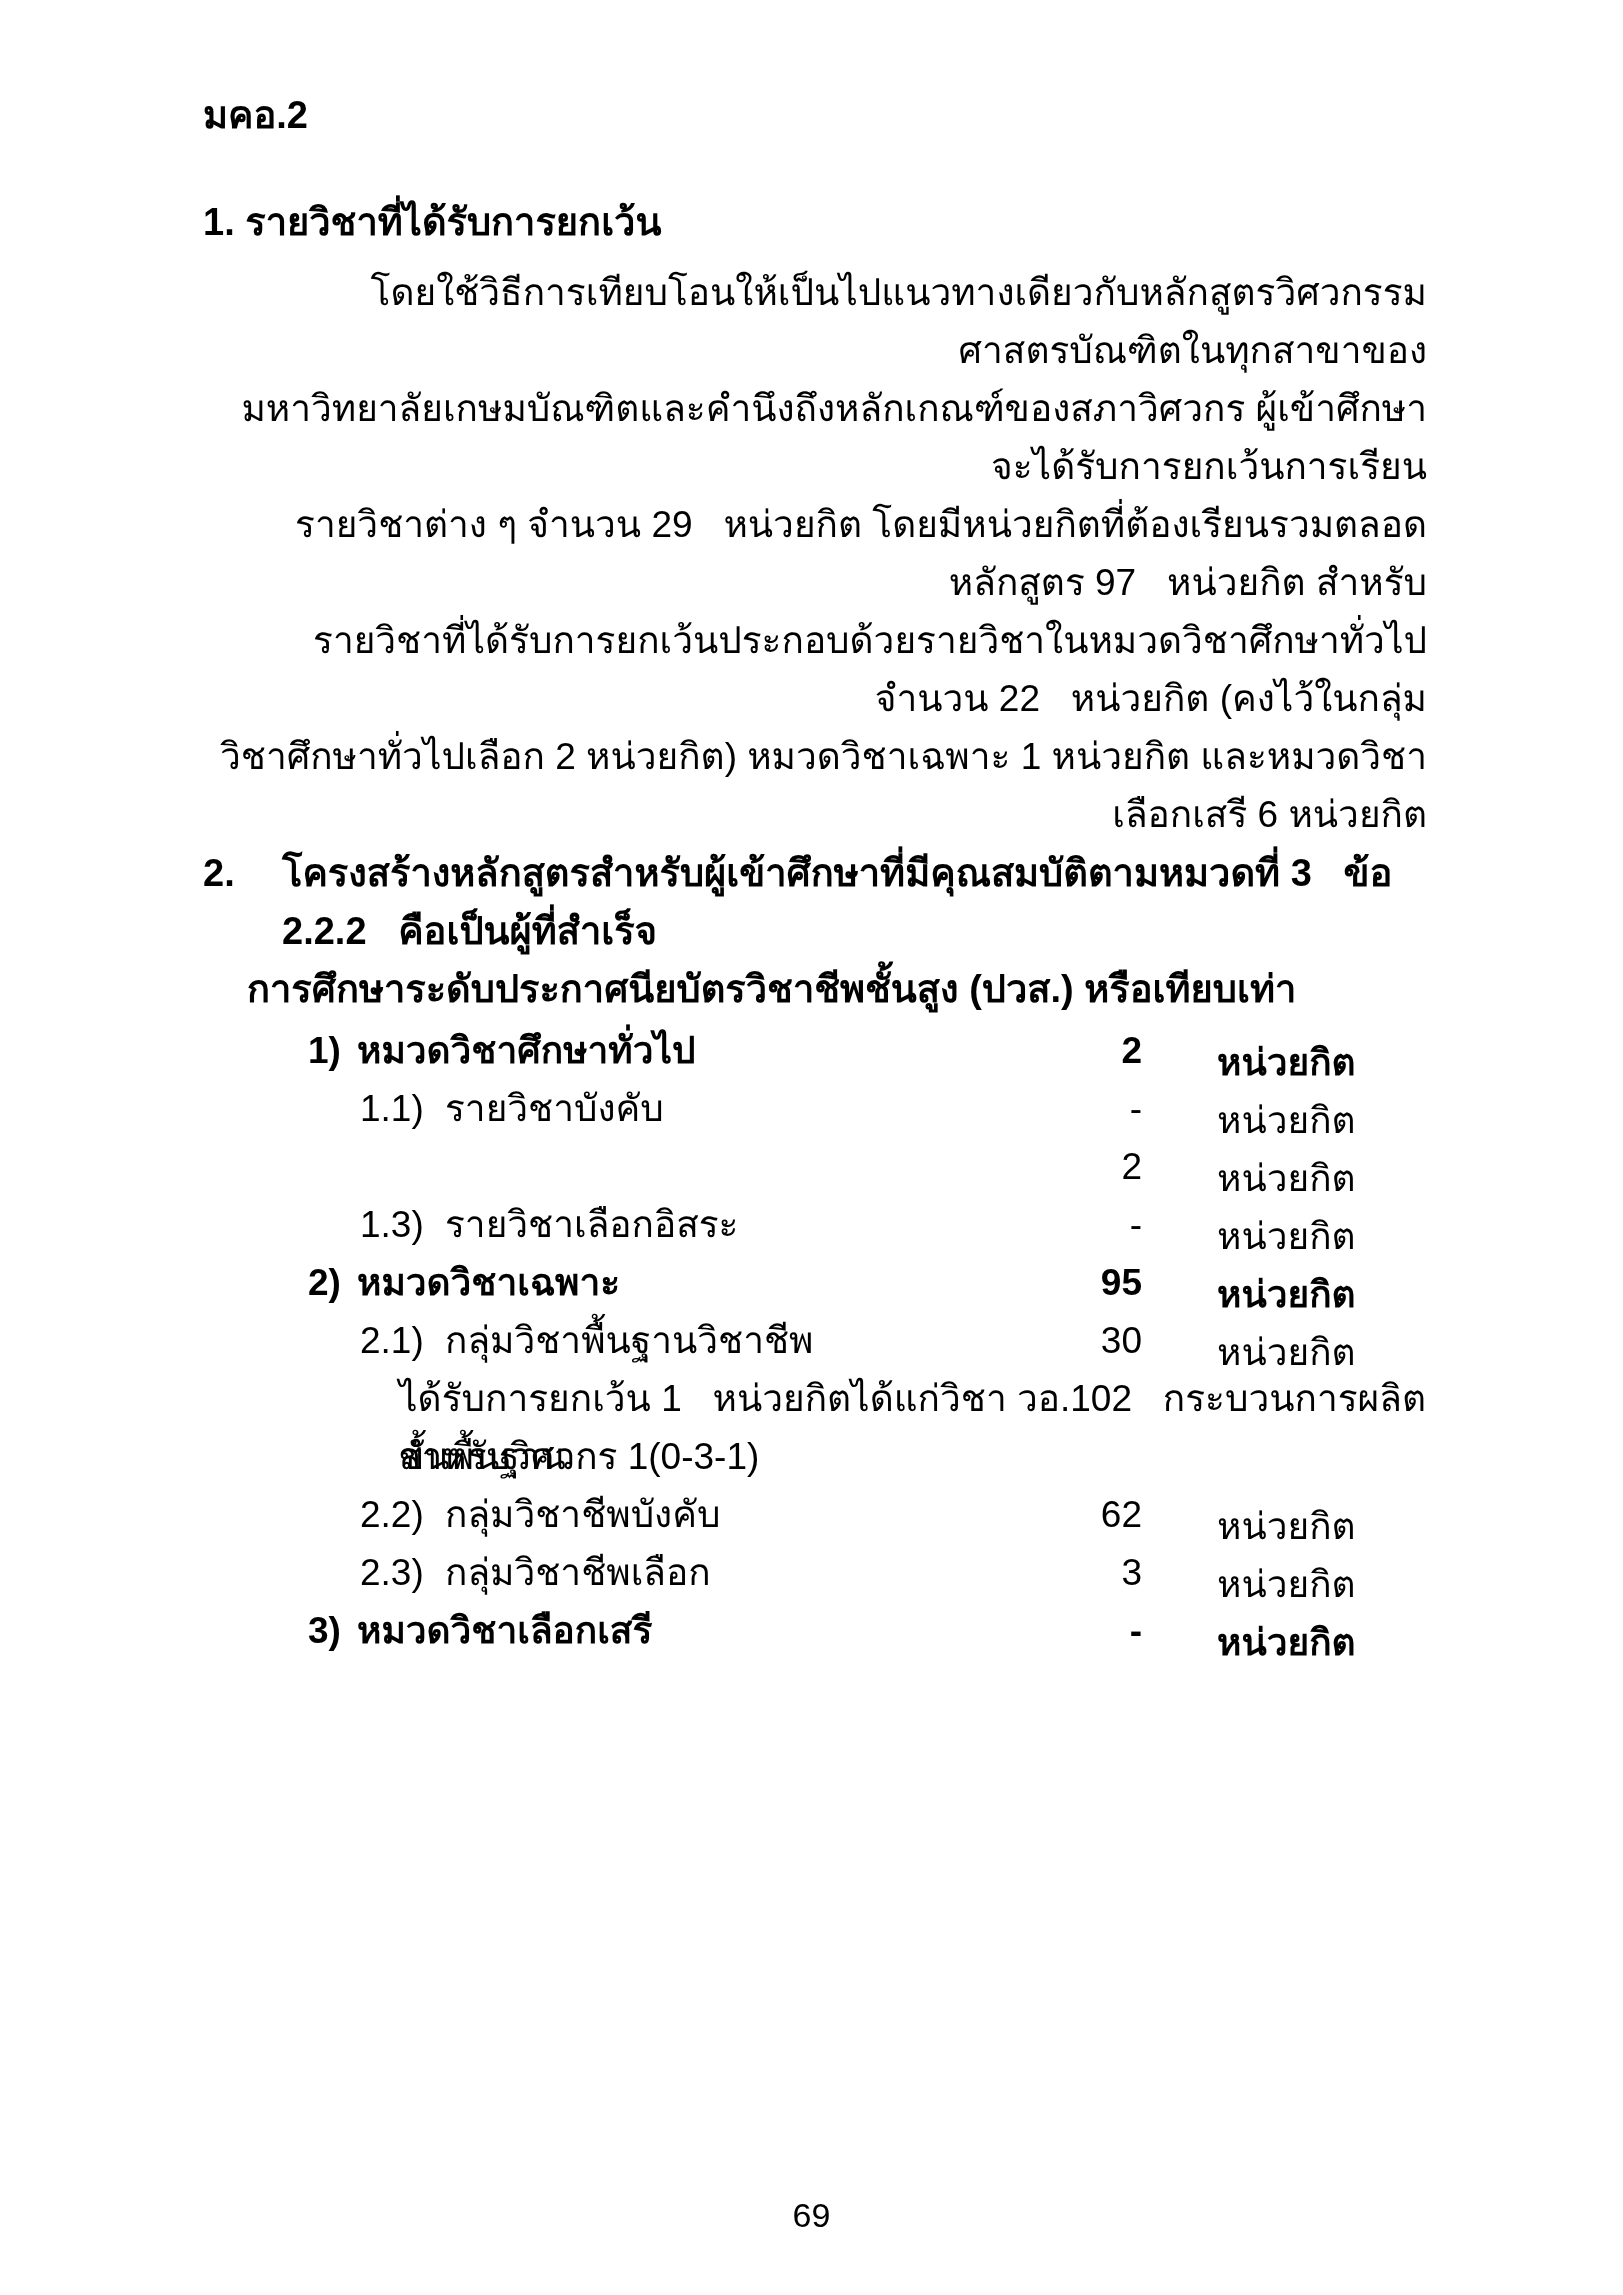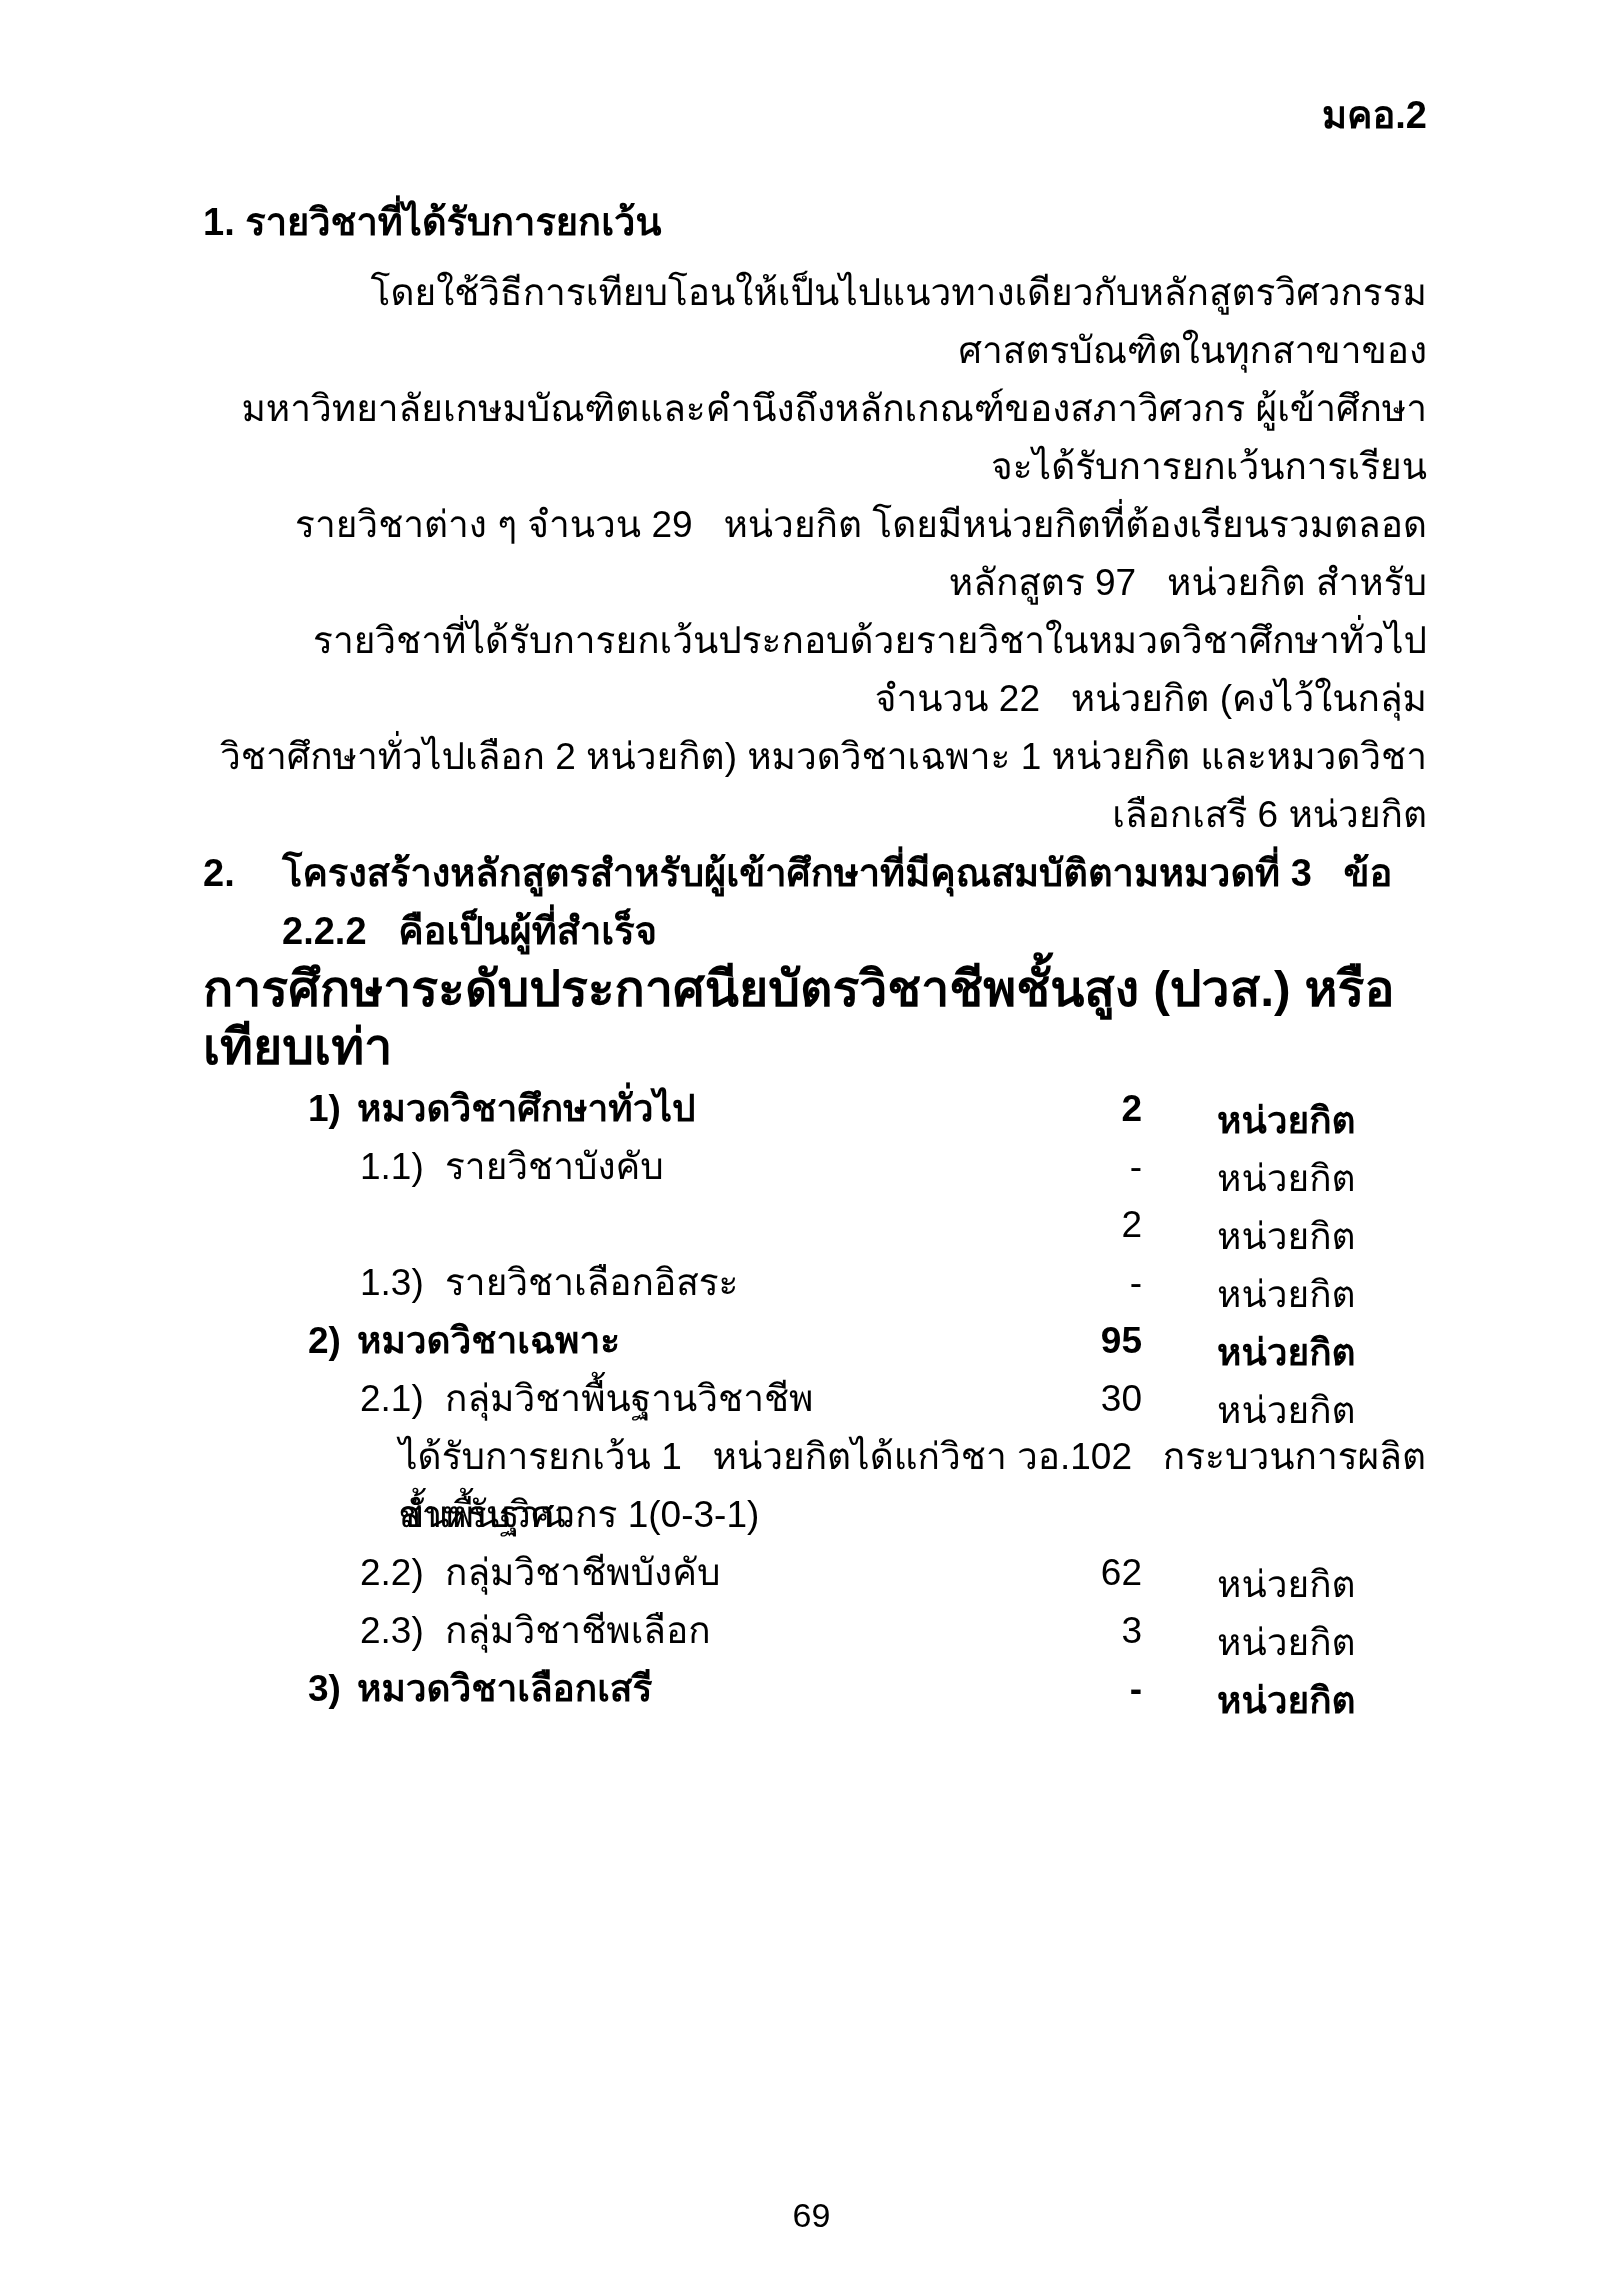--- a/index.html
+++ b/index.html
@@ -18,21 +18,20 @@
   .page {
     position: absolute;
     inset: 0;
     padding: 92px 196px 0 203px;
     box-sizing: border-box;
     background: #ffffff;
   }
   .t { white-space: pre-wrap; }
 
   .doc-code {
-    text-align: right;
     font-size: 38px;
     font-weight: bold;
     line-height: 47px;
   }
 
   .h1 {
     margin-top: 54px;
     font-size: 38px;
     font-weight: bold;
     line-height: 59px;
@@ -49,23 +48,24 @@
     display: flex;
     font-size: 38px;
     font-weight: bold;
     line-height: 58px;
   }
   .h2line .h2num {
     width: 79px;
     flex: 0 0 79px;
   }
   .h2line2 {
-    font-size: 50px;
-    font-weight: bold;
-    line-height: 58px;
+    font-size: 38px;
+    font-weight: bold;
+    line-height: 58px;
+    margin-left: 44px;
   }
 
   .structure { margin-top: 3.9px; }
   .row {
     position: relative;
     font-size: 37px;
     line-height: 58px;
     height: 58px;
   }
   .row.bold { font-weight: bold; }

